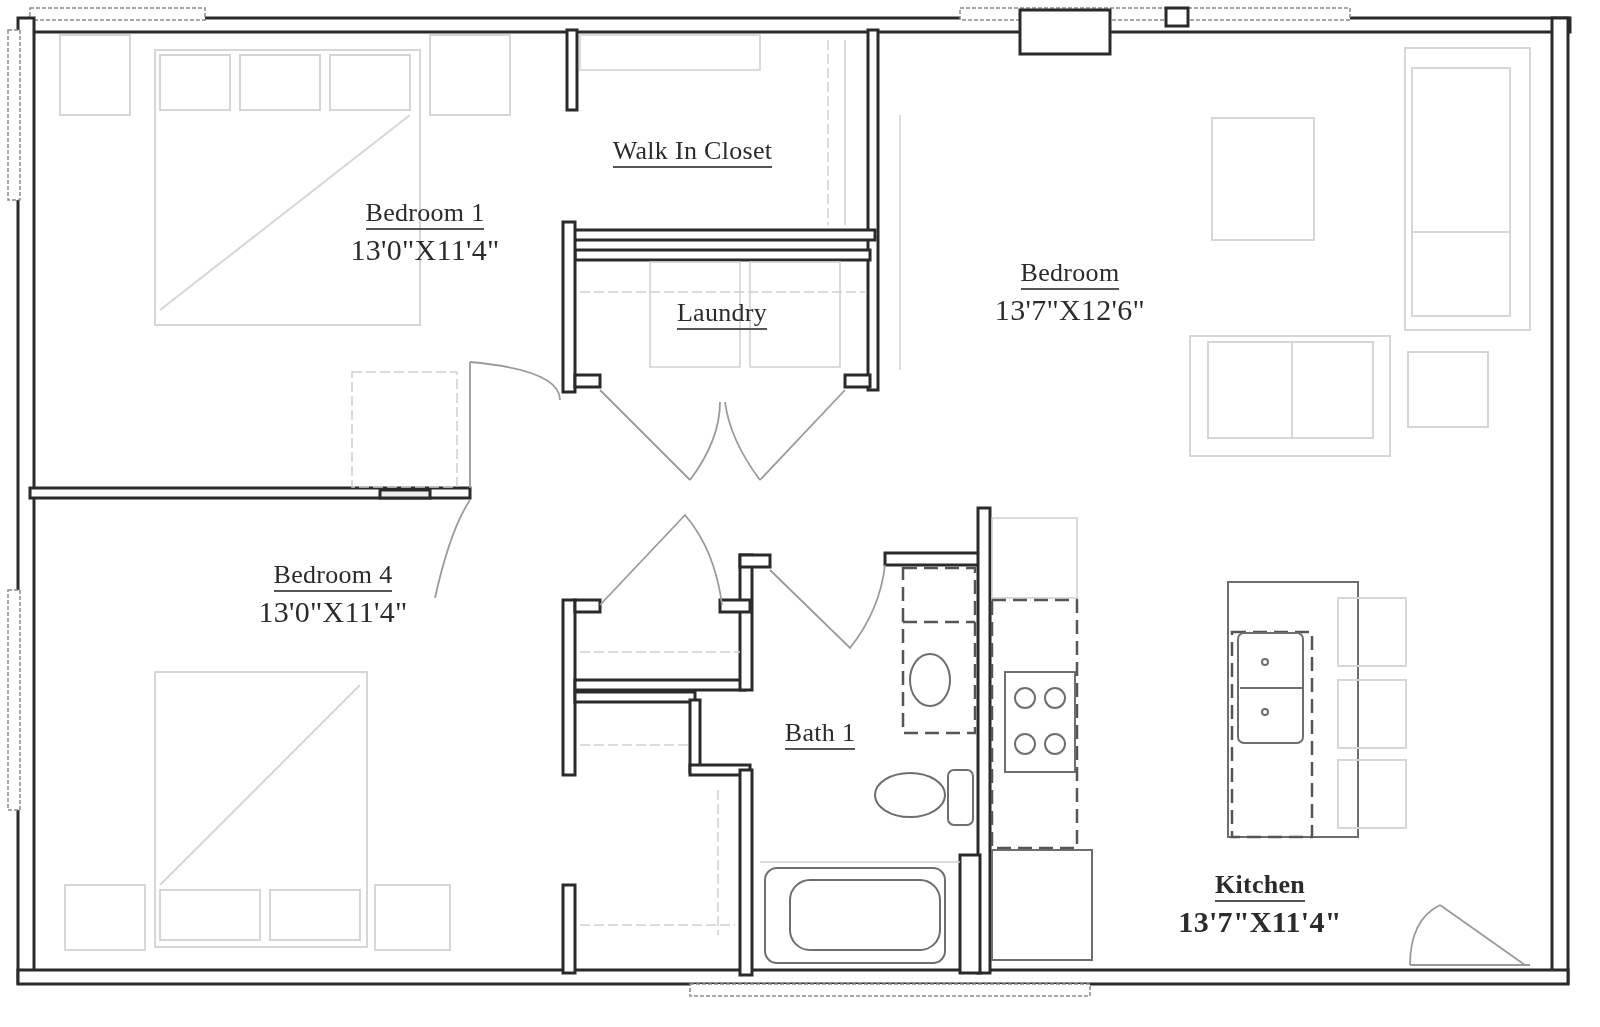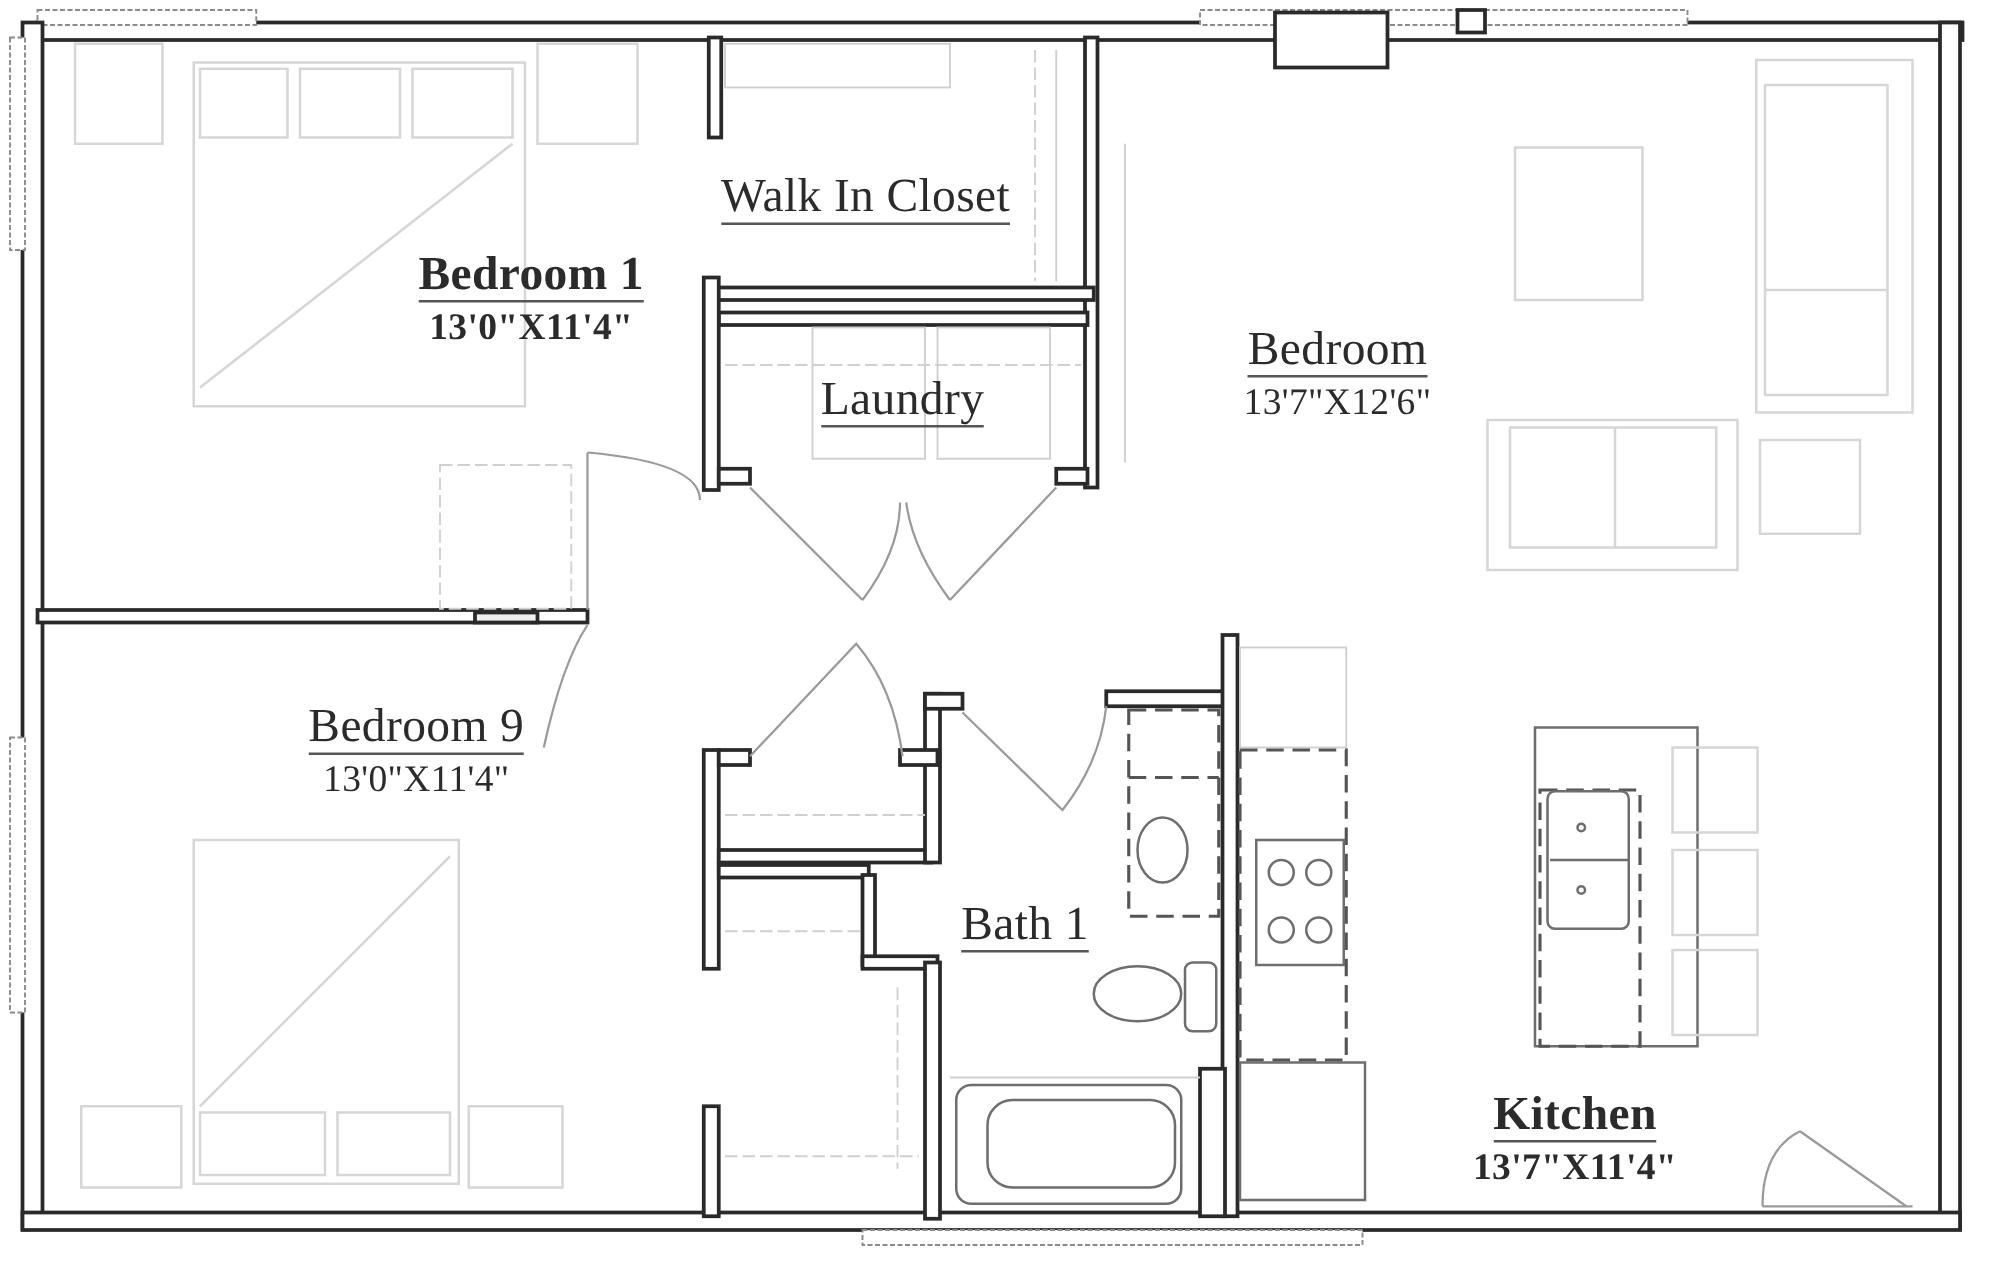--- a/index.html
+++ b/index.html
@@ -8,21 +8,21 @@
   .wall { fill: #ffffff; stroke: #2a2a2a; stroke-width: 3; }
   .ext-window { fill: #ffffff; stroke: #8a8a8a; stroke-width: 1.5; stroke-dasharray: 4 2; }
   .furn { fill: none; stroke: #d6d6d6; stroke-width: 2; }
   .fixture { fill: none; stroke: #6e6e6e; stroke-width: 2; }
   .dash { fill: none; stroke: #555; stroke-width: 2.5; stroke-dasharray: 14 7; }
   .door { fill: none; stroke: #9a9a9a; stroke-width: 1.8; }
   .shelf { fill: none; stroke: #d0d0d0; stroke-width: 1.5; stroke-dasharray: 10 4; }
   .thin { fill: none; stroke: #cfcfcf; stroke-width: 1.5; }
 
   .label { position: absolute; text-align: center; font-family: "Liberation Serif", "DejaVu Serif", serif; color: #2b2b2b; line-height: 1; }
-  .room-name { display: inline-block; font-size: 38px; border-bottom: 2px solid #555; padding-bottom: 2px; letter-spacing: 0.3px; }
+  .room-name { display: inline-block; font-size: 26px; border-bottom: 2px solid #555; padding-bottom: 2px; letter-spacing: 0.3px; }
   .room-dim { display: block; font-size: 30px; margin-top: 5px; letter-spacing: 0.3px; }
 </style>
 </head>
 <body>
 
 <svg id="plan" viewBox="0 0 1600 1027" xmlns="http://www.w3.org/2000/svg">
 
   <g>
     <rect class="wall" x="30" y="18" width="1540" height="14"></rect>
     <rect class="ext-window" x="30" y="8" width="175" height="12"></rect>
@@ -158,40 +158,40 @@
     <rect class="furn" x="1412" y="68" width="98" height="248"></rect>
     <line class="furn" x1="1412" y1="232" x2="1510" y2="232"></line>
     <rect class="furn" x="1190" y="336" width="200" height="120"></rect>
     <rect class="furn" x="1208" y="342" width="165" height="96"></rect>
     <line class="furn" x1="1292" y1="342" x2="1292" y2="438"></line>
     <rect class="furn" x="1408" y="352" width="80" height="75"></rect>
     <line class="thin" x1="900" y1="115" x2="900" y2="370"></line>
   </g>
 </svg>
 
-<div class="label" style="left:330px; top:200px; width:190px;font-weight:bold;">
+<div class="label" style="left:330px; top:200px; width:190px;">
   <span class="room-name">Bedroom 1</span>
   <span class="room-dim">13'0"X11'4"</span>
 </div>
 
 <div class="label" style="left:575px; top:138px; width:235px;">
   <span class="room-name">Walk In Closet</span>
 </div>
 
 <div class="label" style="left:652px; top:300px; width:140px;">
   <span class="room-name">Laundry</span>
 </div>
 
 <div class="label" style="left:985px; top:260px; width:170px;">
   <span class="room-name">Bedroom</span>
   <span class="room-dim">13'7"X12'6"</span>
 </div>
 
 <div class="label" style="left:238px; top:562px; width:190px;">
-  <span class="room-name">Bedroom 9</span>
+  <span class="room-name">Bedroom 4</span>
   <span class="room-dim">13'0"X11'4"</span>
 </div>
 
 <div class="label" style="left:765px; top:720px; width:110px;">
   <span class="room-name">Bath 1</span>
 </div>
 
 <div class="label" style="left:1175px; top:872px; width:170px;font-weight:bold;">
   <span class="room-name">Kitchen</span>
   <span class="room-dim">13'7"X11'4"</span>

